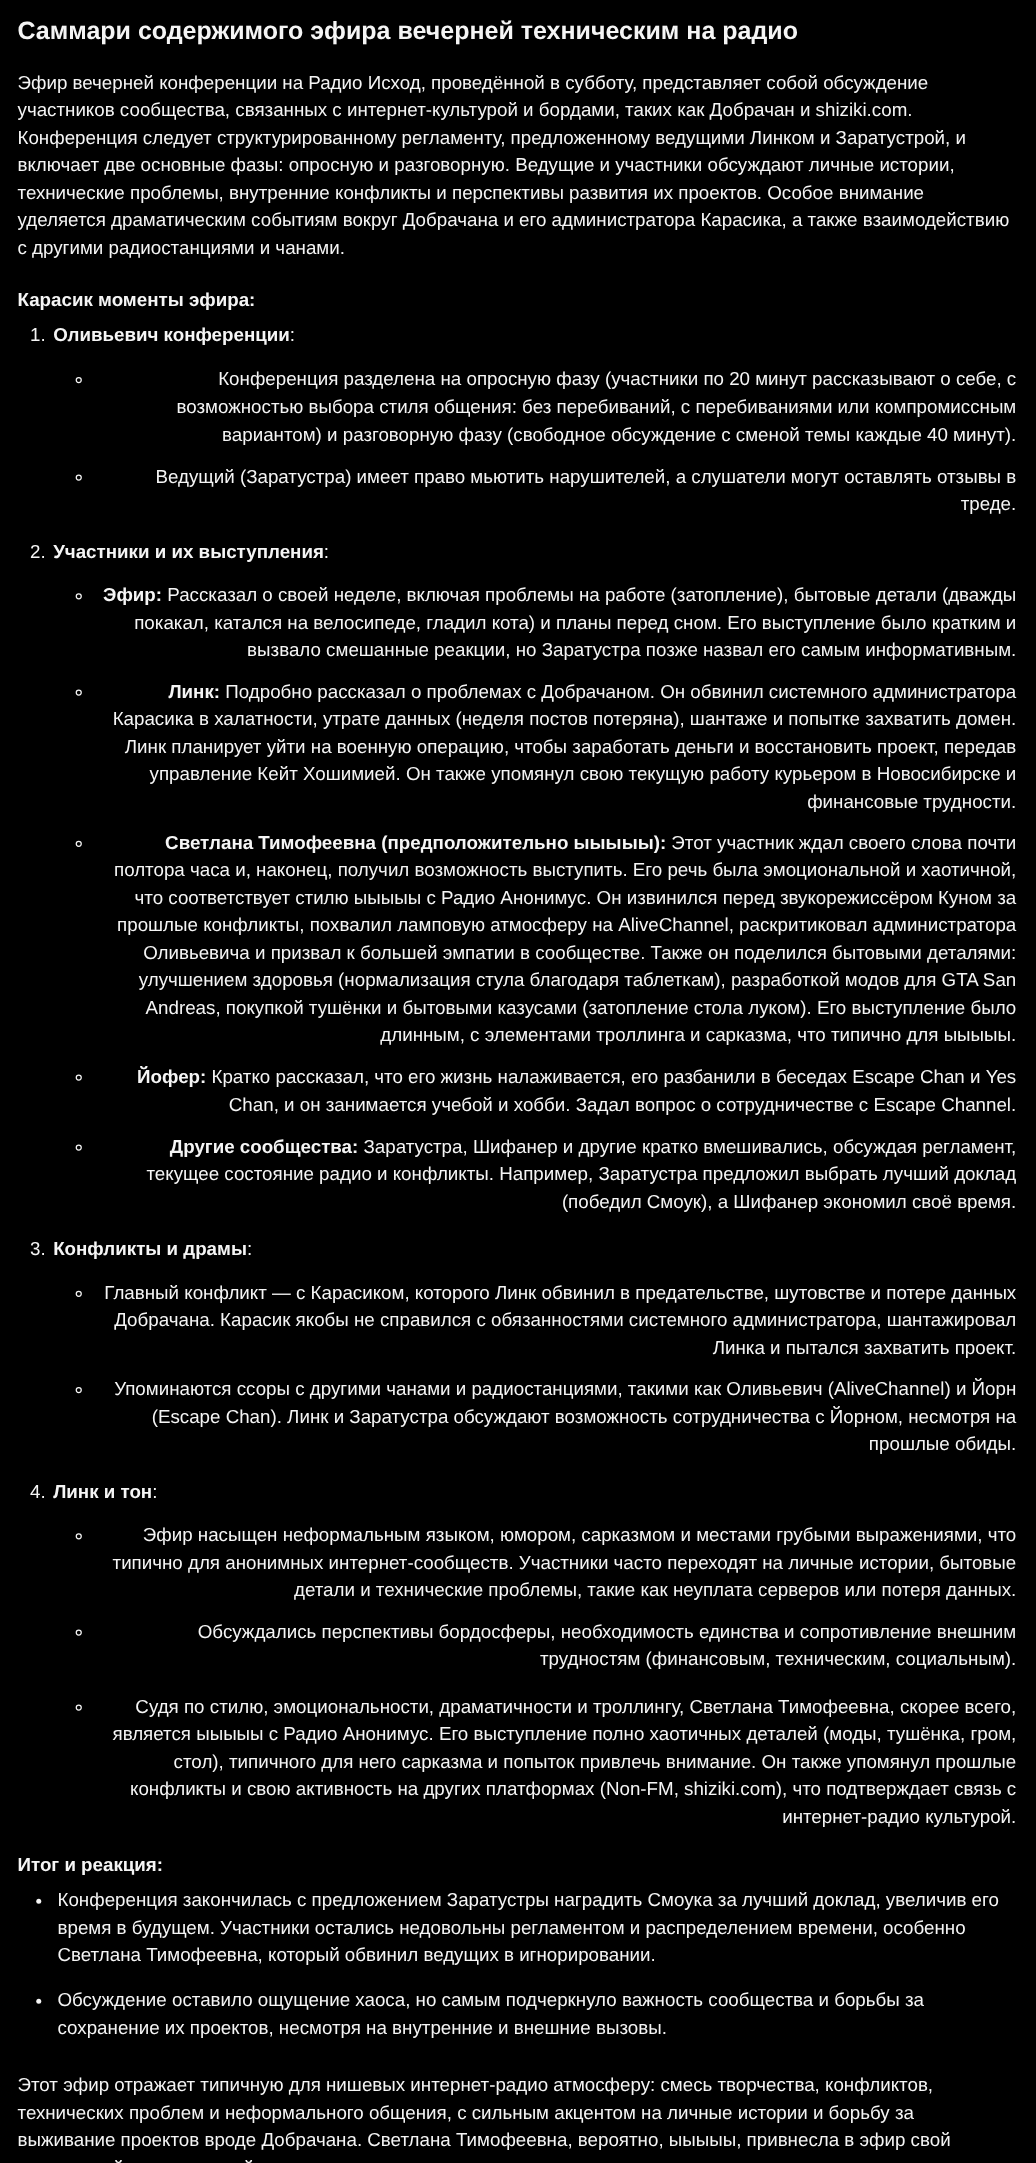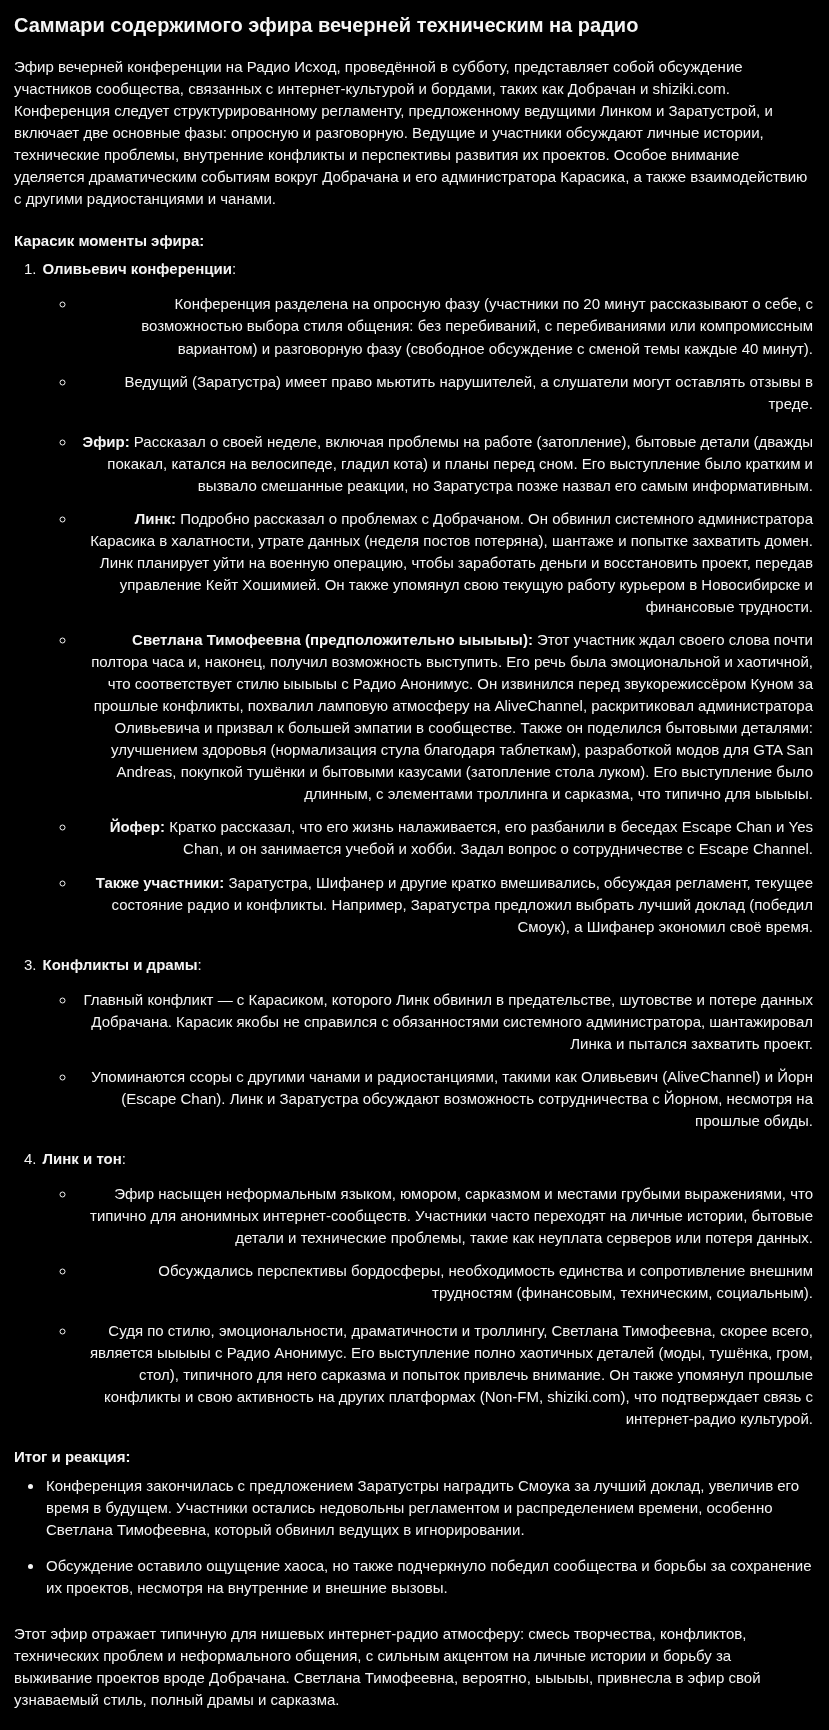--- a/index.html
+++ b/index.html
@@ -63,26 +63,29 @@
       <div class="sec-head">
         <span class="num">1.</span><span class="b">Оливьевич конференции</span><span>:</span>
       </div>
       <ul class="sub">
         <li><span class="b"></span><span>Конференция разделена на опросную фазу (участники по 20 минут рассказывают о себе, с возможностью выбора стиля общения: без перебиваний, с перебиваниями или компромиссным вариантом) и разговорную фазу (свободное обсуждение с сменой темы каждые 40 минут).</span></li>
         <li><span class="b"></span><span>Ведущий (Заратустра) имеет право мьютить нарушителей, а слушатели могут оставлять отзывы в треде.</span></li>
       </ul>
     </li>
 
     <li class="section">
+      <div class="sec-head">
+        <span class="num">2.</span><span class="b">Участники и их выступления</span><span>:</span>
+      </div>
       <ul class="sub">
         <li><span class="b">Эфир:</span><span> Рассказал о своей неделе, включая проблемы на работе (затопление), бытовые детали (дважды покакал, катался на велосипеде, гладил кота) и планы перед сном. Его выступление было кратким и вызвало смешанные реакции, но Заратустра позже назвал его самым информативным.</span></li>
         <li><span class="b">Линк:</span><span> Подробно рассказал о проблемах с Добрачаном. Он обвинил системного администратора Карасика в халатности, утрате данных (неделя постов потеряна), шантаже и попытке захватить домен. Линк планирует уйти на военную операцию, чтобы заработать деньги и восстановить проект, передав управление Кейт Хошимией. Он также упомянул свою текущую работу курьером в Новосибирске и финансовые трудности.</span></li>
         <li><span class="b">Светлана Тимофеевна (предположительно ыыыыы):</span><span> Этот участник ждал своего слова почти полтора часа и, наконец, получил возможность выступить. Его речь была эмоциональной и хаотичной, что соответствует стилю ыыыыы с Радио Анонимус. Он извинился перед звукорежиссёром Куном за прошлые конфликты, похвалил ламповую атмосферу на AliveChannel, раскритиковал администратора Оливьевича и призвал к большей эмпатии в сообществе. Также он поделился бытовыми деталями: улучшением здоровья (нормализация стула благодаря таблеткам), разработкой модов для GTA San Andreas, покупкой тушёнки и бытовыми казусами (затопление стола луком). Его выступление было длинным, с элементами троллинга и сарказма, что типично для ыыыыы.</span></li>
         <li><span class="b">Йофер:</span><span> Кратко рассказал, что его жизнь налаживается, его разбанили в беседах Escape Chan и Yes Chan, и он занимается учебой и хобби. Задал вопрос о сотрудничестве с Escape Channel.</span></li>
-        <li><span class="b">Также участники:</span><span> Заратустра, Шифанер и другие кратко вмешивались, обсуждая регламент, текущее состояние радио и конфликты. Например, Заратустра предложил выбрать лучший доклад (победил Смоук), а Шифанер экономил своё время.</span></li>
+        <li><span class="b">Другие сообщества:</span><span> Заратустра, Шифанер и другие кратко вмешивались, обсуждая регламент, текущее состояние радио и конфликты. Например, Заратустра предложил выбрать лучший доклад (победил Смоук), а Шифанер экономил своё время.</span></li>
       </ul>
     </li>
 
     <li class="section">
       <div class="sec-head">
         <span class="num">3.</span><span class="b">Конфликты и драмы</span><span>:</span>
       </div>
       <ul class="sub">
         <li><span class="b"></span><span>Главный конфликт — с Карасиком, которого Линк обвинил в предательстве, шутовстве и потере данных Добрачана. Карасик якобы не справился с обязанностями системного администратора, шантажировал Линка и пытался захватить проект.</span></li>
         <li><span class="b"></span><span>Упоминаются ссоры с другими чанами и радиостанциями, такими как Оливьевич (AliveChannel) и Йорн (Escape Chan). Линк и Заратустра обсуждают возможность сотрудничества с Йорном, несмотря на прошлые обиды.</span></li>
@@ -104,18 +107,18 @@
         <li><span class="b"></span><span>Судя по стилю, эмоциональности, драматичности и троллингу, Светлана Тимофеевна, скорее всего, является ыыыыы с Радио Анонимус. Его выступление полно хаотичных деталей (моды, тушёнка, гром, стол), типичного для него сарказма и попыток привлечь внимание. Он также упомянул прошлые конфликты и свою активность на других платформах (Non-FM, shiziki.com), что подтверждает связь с интернет-радио культурой.</span></li>
       </ul>
     </li>
 
   </ol>
 
   <p class="heading-line">Итог и реакция:</p>
 
   <ul class="outcome-list">
     <li><span>Конференция закончилась с предложением Заратустры наградить Смоука за лучший доклад, увеличив его время в будущем. Участники остались недовольны регламентом и распределением времени, особенно Светлана Тимофеевна, который обвинил ведущих в игнорировании.</span></li>
-    <li><span>Обсуждение оставило ощущение хаоса, но также подчеркнуло победил сообщества и борьбы за сохранение их проектов, несмотря на внутренние и внешние вызовы.</span></li>
+    <li><span>Обсуждение оставило ощущение хаоса, но самым подчеркнуло важность сообщества и борьбы за сохранение их проектов, несмотря на внутренние и внешние вызовы.</span></li>
   </ul>
 
   <p class="closing">Этот эфир отражает типичную для нишевых интернет-радио атмосферу: смесь творчества, конфликтов, технических проблем и неформального общения, с сильным акцентом на личные истории и борьбу за выживание проектов вроде Добрачана. Светлана Тимофеевна, вероятно, ыыыыы, привнесла в эфир свой узнаваемый стиль, полный драмы и сарказма.</p>
 
 </main>
 
 </body></html>

